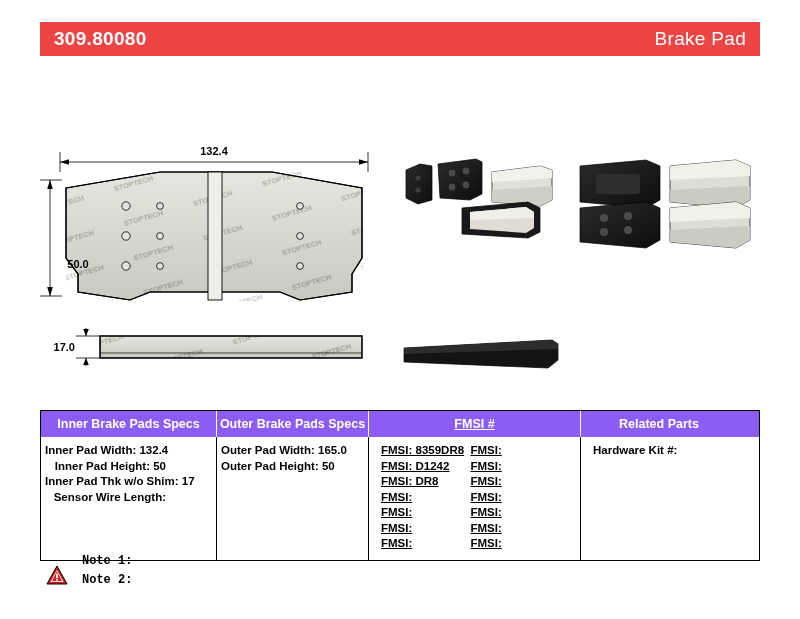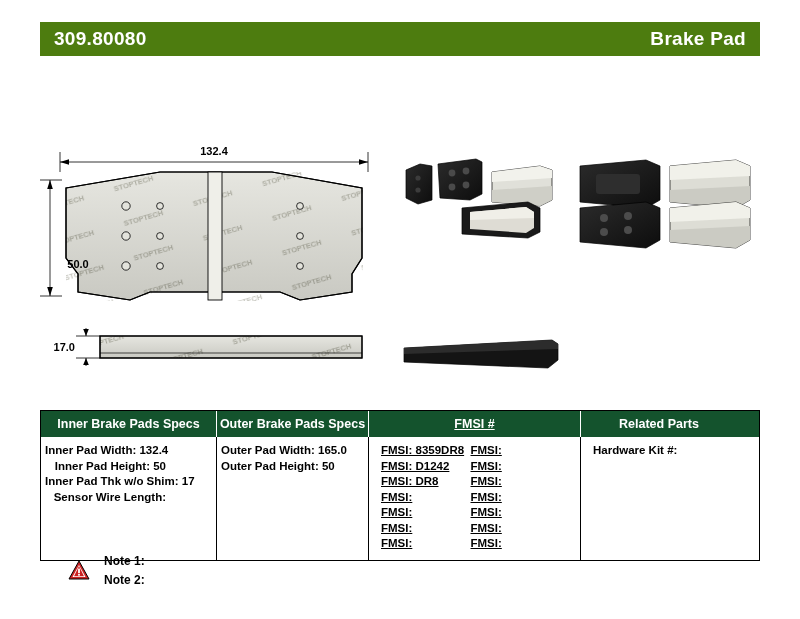--- a/index.html
+++ b/index.html
@@ -11,35 +11,35 @@
     font-family: "Liberation Sans", sans-serif;
     position: relative;
     overflow: hidden;
   }
 
   
   .header {
     position: absolute;
     left: 40px; top: 22px;
     width: 720px; height: 34px;
-    background: #4d7c0f;
+    background: #ef4444;
     color: #ffffff;
     display: flex;
     align-items: center;
     justify-content: space-between;
     padding: 0 14px;
   }
   .header .part-no {
     font-size: 19px;
     font-weight: bold;
     letter-spacing: 0.3px;
   }
   .header .doc-type {
     font-size: 19px;
-    font-weight: bold;
+    font-weight: normal;
     letter-spacing: 0.3px;
     margin-left: 20px;
   }
 
   
   .drawing {
     position: absolute;
     left: 0; top: 60px;
     width: 703px; height: 340px;
   }
@@ -48,21 +48,21 @@
   
   .spec-table {
     position: absolute;
     left: 40px; top: 410px;
     width: 720px;
     border: 1px solid #000;
     border-collapse: collapse;
   }
   .spec-table-header {
     display: flex;
-    background: #14532d;
+    background: #8b5cf6;
     color: #fff;
   }
   .spec-table-header .cell {
     font-size: 12.5px;
     font-weight: bold;
     text-align: center;
     padding: 6px 2px;
     border-right: 1px solid #fff;
   }
   .spec-table-header .cell:last-child { border-right: none; }
@@ -108,23 +108,24 @@
     font-size: 11.5px;
     font-weight: bold;
     line-height: 15.5px;
     padding-left: 8px;
     white-space: nowrap;
   }
 
   
   .notes {
     position: absolute;
-    left: 68px; top: 552px;
-    display: flex;
-    align-items: center;
+    left: 46px; top: 552px;
+    display: flex;
+    align-items: flex-end;
+    font-family: Liberation Mono, monospace;
   }
   .warn-icon { width: 26px; margin-right: 10px; padding-top: 2px; }
   .notes-text .note-line {
     font-size: 12px;
     font-weight: bold;
     line-height: 19px;
     color: #000;
   }
 
   .footer-rule {

